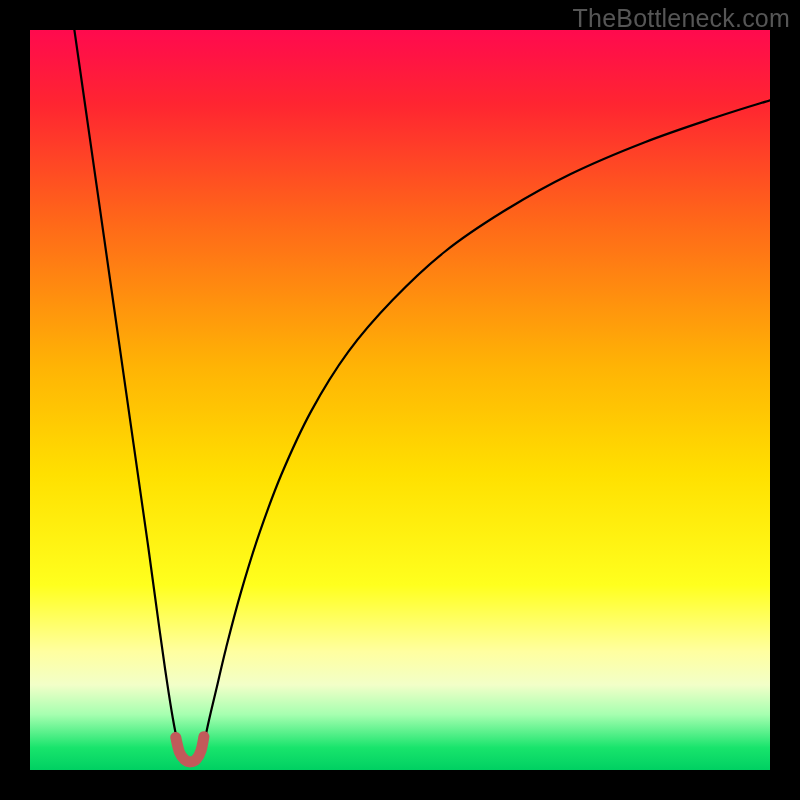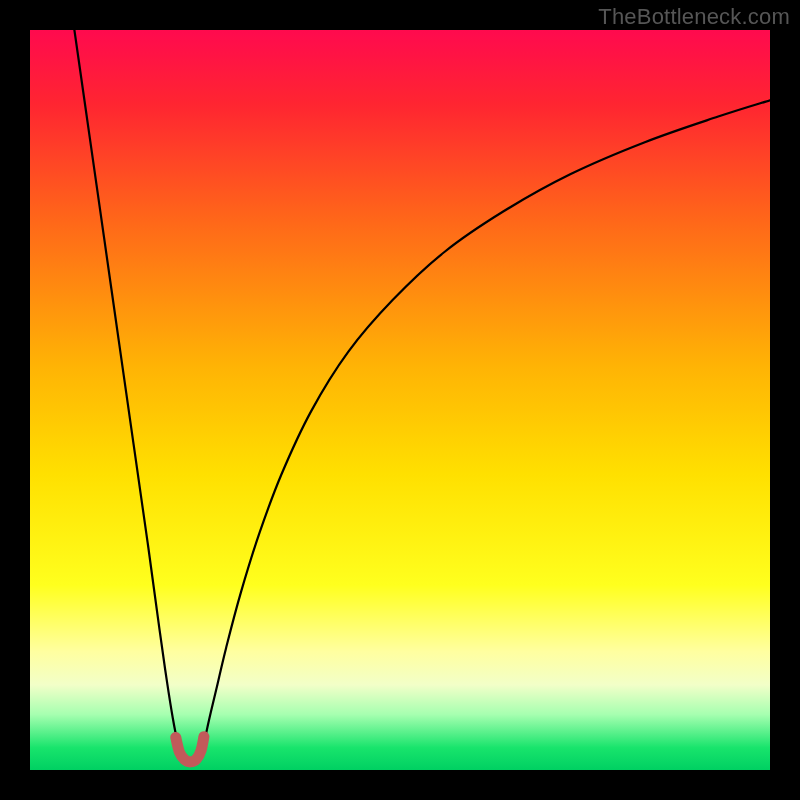--- a/index.html
+++ b/index.html
@@ -22,21 +22,21 @@
     top: 30px;
     width: 740px;
     height: 740px;
     overflow: hidden;
   }
   .watermark {
     position: absolute;
     top: 4px;
     right: 10px;
     color: #565656;
-    font-size: 22px;
+    font-size: 25px;
     font-weight: 500;
     letter-spacing: 0.2px;
     user-select: none;
   }
   svg { display: block; }
 </style>
 </head>
 <body>
 
 <div class="frame">

